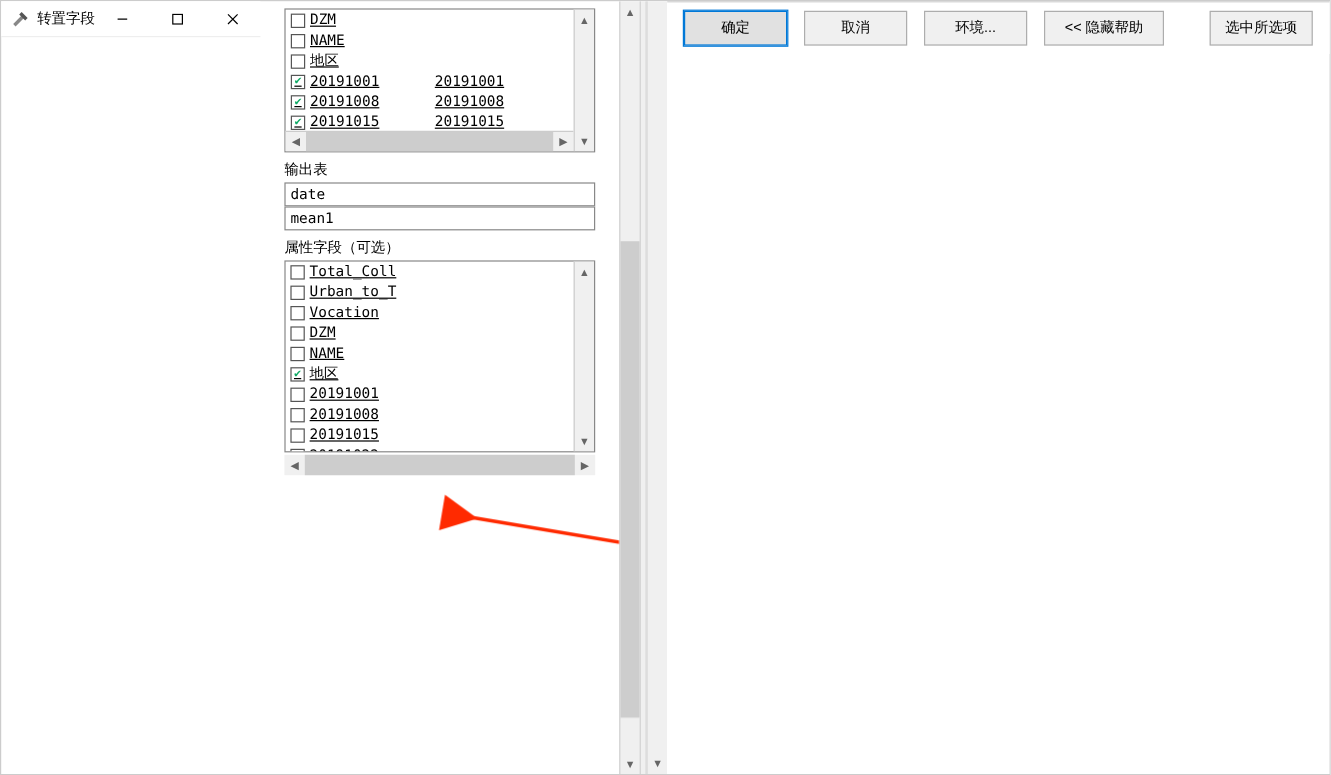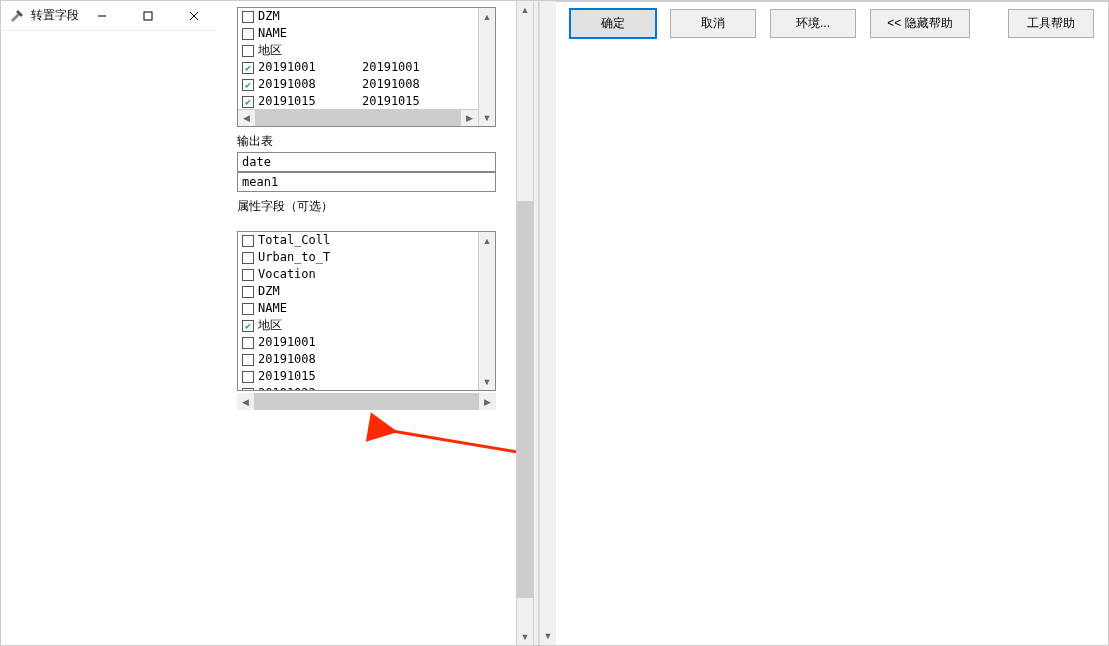--- a/index.html
+++ b/index.html
@@ -9,40 +9,40 @@
   .titlebar .icon { width:16px; height:16px; margin:0 6px 0 8px; }
   .titlebar .title { flex:0 0 auto; font-size:12px; }
   .titlebar .spacer { flex:1; }
   .winbtn { width:46px; height:30px; display:flex; align-items:center; justify-content:center; }
   .content { flex:1; display:flex; overflow:hidden; }
   .leftpane { flex:1; display:flex; flex-direction:column; position:relative; overflow:hidden; }
   .form-scroll { flex:1; overflow:hidden; position:relative; }
   .form-inner { position:absolute; inset:0; padding:6px 20px 6px 20px; overflow:auto; }
   .fieldlist-wrap { border:1px solid #888; height:120px; display:flex; background:#fff; }
   .fieldlist { flex:1; overflow:auto; }
-  .fl-row { display:flex; height:17px; line-height:17px; font-family:"SimSun",monospace; font-size:12px; }
+  .fl-row { display:flex; height:17px; line-height:17px; font-family:"SimSun",monospace; font-size:12px;text-decoration:underline; }
   .fl-cell1 { width:50%; display:flex; align-items:center; padding-left:4px; }
   .fl-cell2 { width:50%; padding-left:4px; }
   .chk { width:12px; height:12px; border:1px solid #555; margin-right:4px; display:inline-flex; align-items:center; justify-content:center; font-size:10px; color:#1a6; flex-shrink:0; background:#fff; }
   .chk.checked::after { content:"✔"; line-height:10px; }
   .scrollbar-h { height:17px; background:#f0f0f0; border-top:1px solid #ccc; position:relative; }
   .scrollbar-h .thumb { position:absolute; left:17px; right:17px; top:0; bottom:0; background:#cdcdcd; }
   .scrollbar-h .arrow { position:absolute; top:0; bottom:0; width:17px; display:flex; align-items:center; justify-content:center; color:#666; font-size:9px; }
   .scrollbar-h .arrow.l { left:0; } .scrollbar-h .arrow.r { right:0; }
   .scrollbar-v { width:17px; background:#f0f0f0; border-left:1px solid #ccc; position:relative; }
   .scrollbar-v .arrow { position:absolute; left:0; right:0; height:17px; display:flex; align-items:center; justify-content:center; color:#666; font-size:9px; }
   .scrollbar-v .arrow.t { top:0; } .scrollbar-v .arrow.b { bottom:0; }
   .scrollbar-v .thumb { position:absolute; left:0; right:0; background:#cdcdcd; }
   .btnrow { margin:6px 0; }
   .btn { background:#f0f0f0; border:1px solid #adadad; padding:4px 12px; font-size:12px; font-family:inherit; cursor:default; margin-right:6px; }
   .label { margin-top:6px; margin-bottom:2px; font-size:12px; }
   .inputrow { display:flex; gap:4px; align-items:center; }
   .textinput { flex:1; border:1px solid #888; height:20px; padding:0 4px; font-family:"SimSun",monospace; font-size:12px; background:#fff; }
   .folder-btn { width:24px; height:20px; border:1px solid #adadad; background:#f0f0f0; display:flex; align-items:center; justify-content:center; }
-  .attrlist-wrap { border:1px solid #888; height:160px; display:flex; background:#fff; margin-top:16px; }
+  .attrlist-wrap { border:1px solid #888; height:160px; display:flex; background:#fff; margin-top:2px; }
   .attrlist { flex:1; overflow:hidden; }
   .sidebar-v { width:17px; background:#f0f0f0; display:flex; flex-direction:column; border-left:1px solid #d0d0d0; }
   .sidebar-v .arrow { height:17px; display:flex; align-items:center; justify-content:center; color:#666; font-size:9px; }
   .sidebar-v .track { flex:1; position:relative; }
   .sidebar-v .thumb { position:absolute; left:0; right:0; background:#cdcdcd; }
   .sidehandle { width:6px; background:#f0f0f0; cursor:ew-resize; border-left:1px solid #d0d0d0; border-right:1px solid #d0d0d0; }
   .helppane { width:210px; padding:10px 16px; display:flex; flex-direction:column; }
   .helppane h3 { margin:4px 0 14px 0; font-size:14px; font-weight:bold; }
   .helppane p { margin:0; font-size:13px; line-height:1.5; }
   .help-scroll { flex:1; }
@@ -273,16 +273,16 @@
     </div>
 
   </div>
 
   <div class="bottombar">
     <button class="btn primary">确定</button>
     <button class="btn">取消</button>
     <button class="btn">环境...</button>
     <button class="btn" style="width:100px">&lt;&lt; 隐藏帮助</button>
     <div style="width:10px"></div>
-    <button class="btn">工具帮助</button>
+    <button class="btn">选中所选项</button>
   </div>
 
 </div>
 
 </body></html>

